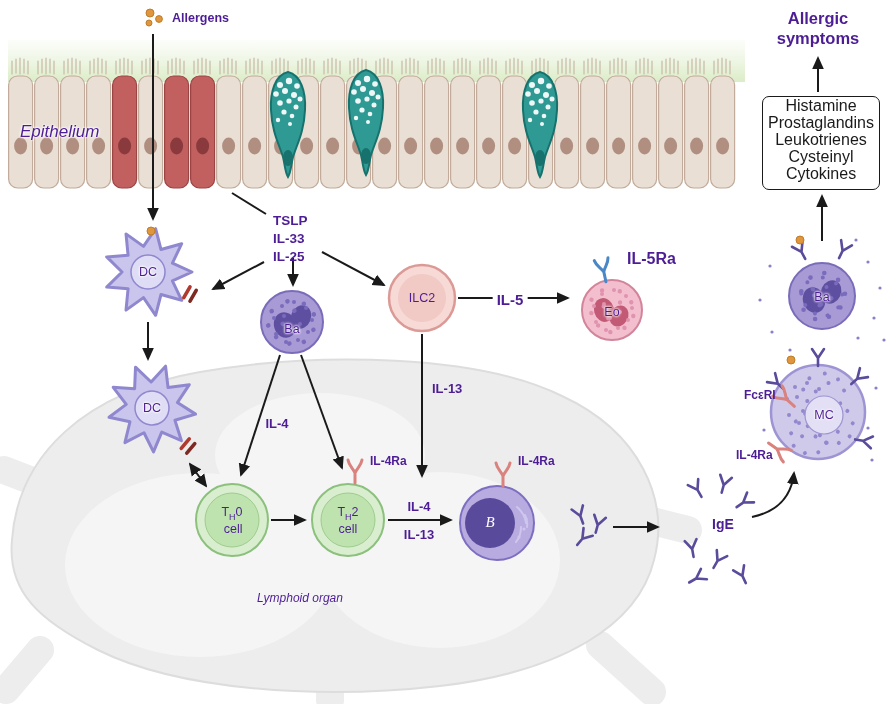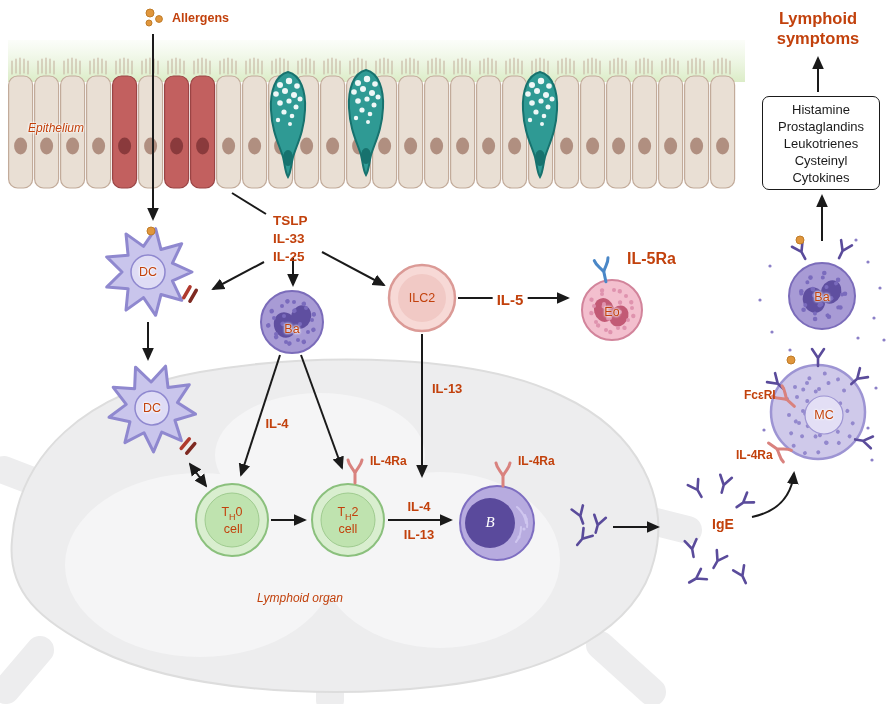--- a/index.html
+++ b/index.html
@@ -1,26 +1,26 @@
 <!DOCTYPE html>
 <html style="--arrow: #1a1a1a; --epi_body: #e9dfd4; --epi_border: #c2ab9a; --epi_nucleus: #b08f80; --epi_cilia: #c9b9a6; --epi_red_body: #c2605f; --epi_red_border: #9a4444; --epi_red_nucleus: #8a3a3c; --goblet: #2f9a94; --goblet_dark: #17726e; --dc_fill: #c9c5ec; --dc_stroke: #8f88cf; --dc_nucleus: #dfdcf5; --baso_fill: #a89bd5; --baso_stroke: #7b6cba; --baso_nucleus: #5f4fa0; --ilc2_fill: #f7d9d6; --ilc2_stroke: #db9a96; --eo_fill: #f3bfce; --eo_stroke: #d2849b; --eo_nucleus: #c25a75; --t_fill: #d9eecf; --t_stroke: #8bc07d; --t_inner: #bfe3af; --b_fill: #b7abdf; --b_stroke: #7e6ec1; --b_nucleus: #5a4a9c; --mc_fill: #cfc9ea; --mc_stroke: #9d94d3; --mc_granule: #9388cd; --mc_nucleus: #e3dff5; --antibody: #5a4b9b; --receptor_pink: #d9827e; --receptor_blue: #4a87c7; --receptor_red: #b03a2e; --allergen: #e0963c; --organ_fill: #ededee; --organ_stroke: #dddddd; --organ_lobe: #f5f5f6; --band_green: #cfe6b4;"><head>
 <meta charset="utf-8">
 <style>
   html,body{margin:0;padding:0}
   body{width:896px;height:704px;background:#ffffff;font-family:"Liberation Sans",sans-serif;color:#1a1a1a;overflow:hidden}
   #canvas{position:relative;width:896px;height:704px}
   #art{position:absolute;left:0;top:0}
-  .lbl{position:absolute;font-size:12.5px;line-height:1.15;white-space:nowrap;color:#c2410c}
+  .lbl{position:absolute;font-size:12.5px;line-height:1.15;white-space:nowrap;color:#4c1d95}
   .b{font-weight:bold}
   .i{font-style:italic}
   .c{transform:translateX(-50%);}
   .bg{background:#fff;padding:0 4px}
   .halo{text-shadow:0 0 3px #fff,0 0 3px #fff,0 0 2px #fff}
   sub{font-size:9px}
-  #mediator-box{position:absolute;left:762px;top:96px;width:116px;height:92px;border:1.6px solid #1a1a1a;border-radius:7px;background:#fff;display:flex;flex-direction:column;justify-content:center;align-items:center;font-size:13px;line-height:17px}
+  #mediator-box{position:absolute;left:762px;top:96px;width:116px;height:92px;border:1.6px solid #1a1a1a;border-radius:7px;background:#fff;display:flex;flex-direction:column;justify-content:flex-start;align-items:center;font-size:16px;line-height:17px}
   
   .cil{stroke:var(--epi_cilia,#c9b9a6);stroke-width:1.2;fill:none;stroke-linecap:round}
   .cb{fill:var(--epi_body,#e9dfd4);stroke:var(--epi_border,#c2ab9a);stroke-width:1.2}
   .cn{fill:var(--epi_nucleus,#b08f80)}
   use.red{--epi_body:var(--epi_red_body,#c2605f);--epi_border:var(--epi_red_border,#9a4444);--epi_nucleus:var(--epi_red_nucleus,#8a3a3c)}
   .gob{fill:var(--goblet,#2f9a94);stroke:var(--goblet_dark,#17726e);stroke-width:2}
   .bub circle{fill:#ffffff;fill-opacity:.92}
   .gn{fill:var(--goblet_dark,#17726e)}
   .dcp{fill:var(--dc_fill,#c9c5ec);stroke:var(--dc_stroke,#8f88cf);stroke-width:3;stroke-linejoin:round}
   .dcn{fill:var(--dc_nucleus,#dfdcf5);stroke:var(--dc_stroke,#8f88cf);stroke-width:1.5}
@@ -311,21 +311,21 @@
     <line x1="271" y1="520" x2="305" y2="520" marker-end="url(#mA)"></line>
     <line x1="388" y1="520" x2="451" y2="520" marker-end="url(#mA)"></line>
     <line x1="613" y1="527" x2="658" y2="527" marker-end="url(#mA)"></line>
     <path d="M752,517 Q790,509 794,473" marker-end="url(#mA)"></path>
     <line x1="822" y1="241" x2="822" y2="196" marker-end="url(#mA)"></line>
     <line x1="818" y1="92" x2="818" y2="58" marker-end="url(#mA)"></line>
   </g>
 </svg>
 
 <div class="lbl b" style="left:172px;top:11px">Allergens</div>
-<div class="lbl i halo" style="left:28px;top:122px;font-size:12px">Epithelium</div>
+<div class="lbl i halo" style="left:20px;top:122px;font-size:17px">Epithelium</div>
 
 <div class="lbl b" style="left:273px;top:212px;font-size:13.5px;line-height:18px">
   <div>TSLP</div>
   <div>IL-33</div>
   <div>IL-25</div>
 </div>
 
 <div class="lbl c halo" style="left:148px;top:265px">DC</div>
 <div class="lbl c halo" style="left:152px;top:401px">DC</div>
 <div class="lbl c halo" style="left:292px;top:322px">Ba</div>
@@ -353,21 +353,21 @@
 
 <div class="lbl b" style="left:712px;top:516px;font-size:14px">IgE</div>
 <div class="lbl b" style="left:744px;top:389px;font-size:12px">FcεRI</div>
 <div class="lbl b" style="left:736px;top:449px;font-size:12px">IL-4Ra</div>
 <div class="lbl c halo" style="left:824px;top:408px">MC</div>
 <div class="lbl c halo" style="left:822px;top:290px">Ba</div>
 
 <div class="lbl c i" style="left:300px;top:592px;font-size:12px">Lymphoid organ</div>
 
 <div class="lbl c b" style="left:818px;top:8px;font-size:16.5px;line-height:20px;text-align:center">
-  <div>Lymphoid</div>
+  <div>Allergic</div>
   <div>symptoms</div>
 </div>
 
 <div id="mediator-box">
   <div>Histamine</div>
   <div>Prostaglandins</div>
   <div>Leukotrienes</div>
   <div>Cysteinyl</div>
   <div>Cytokines</div>
 </div>

